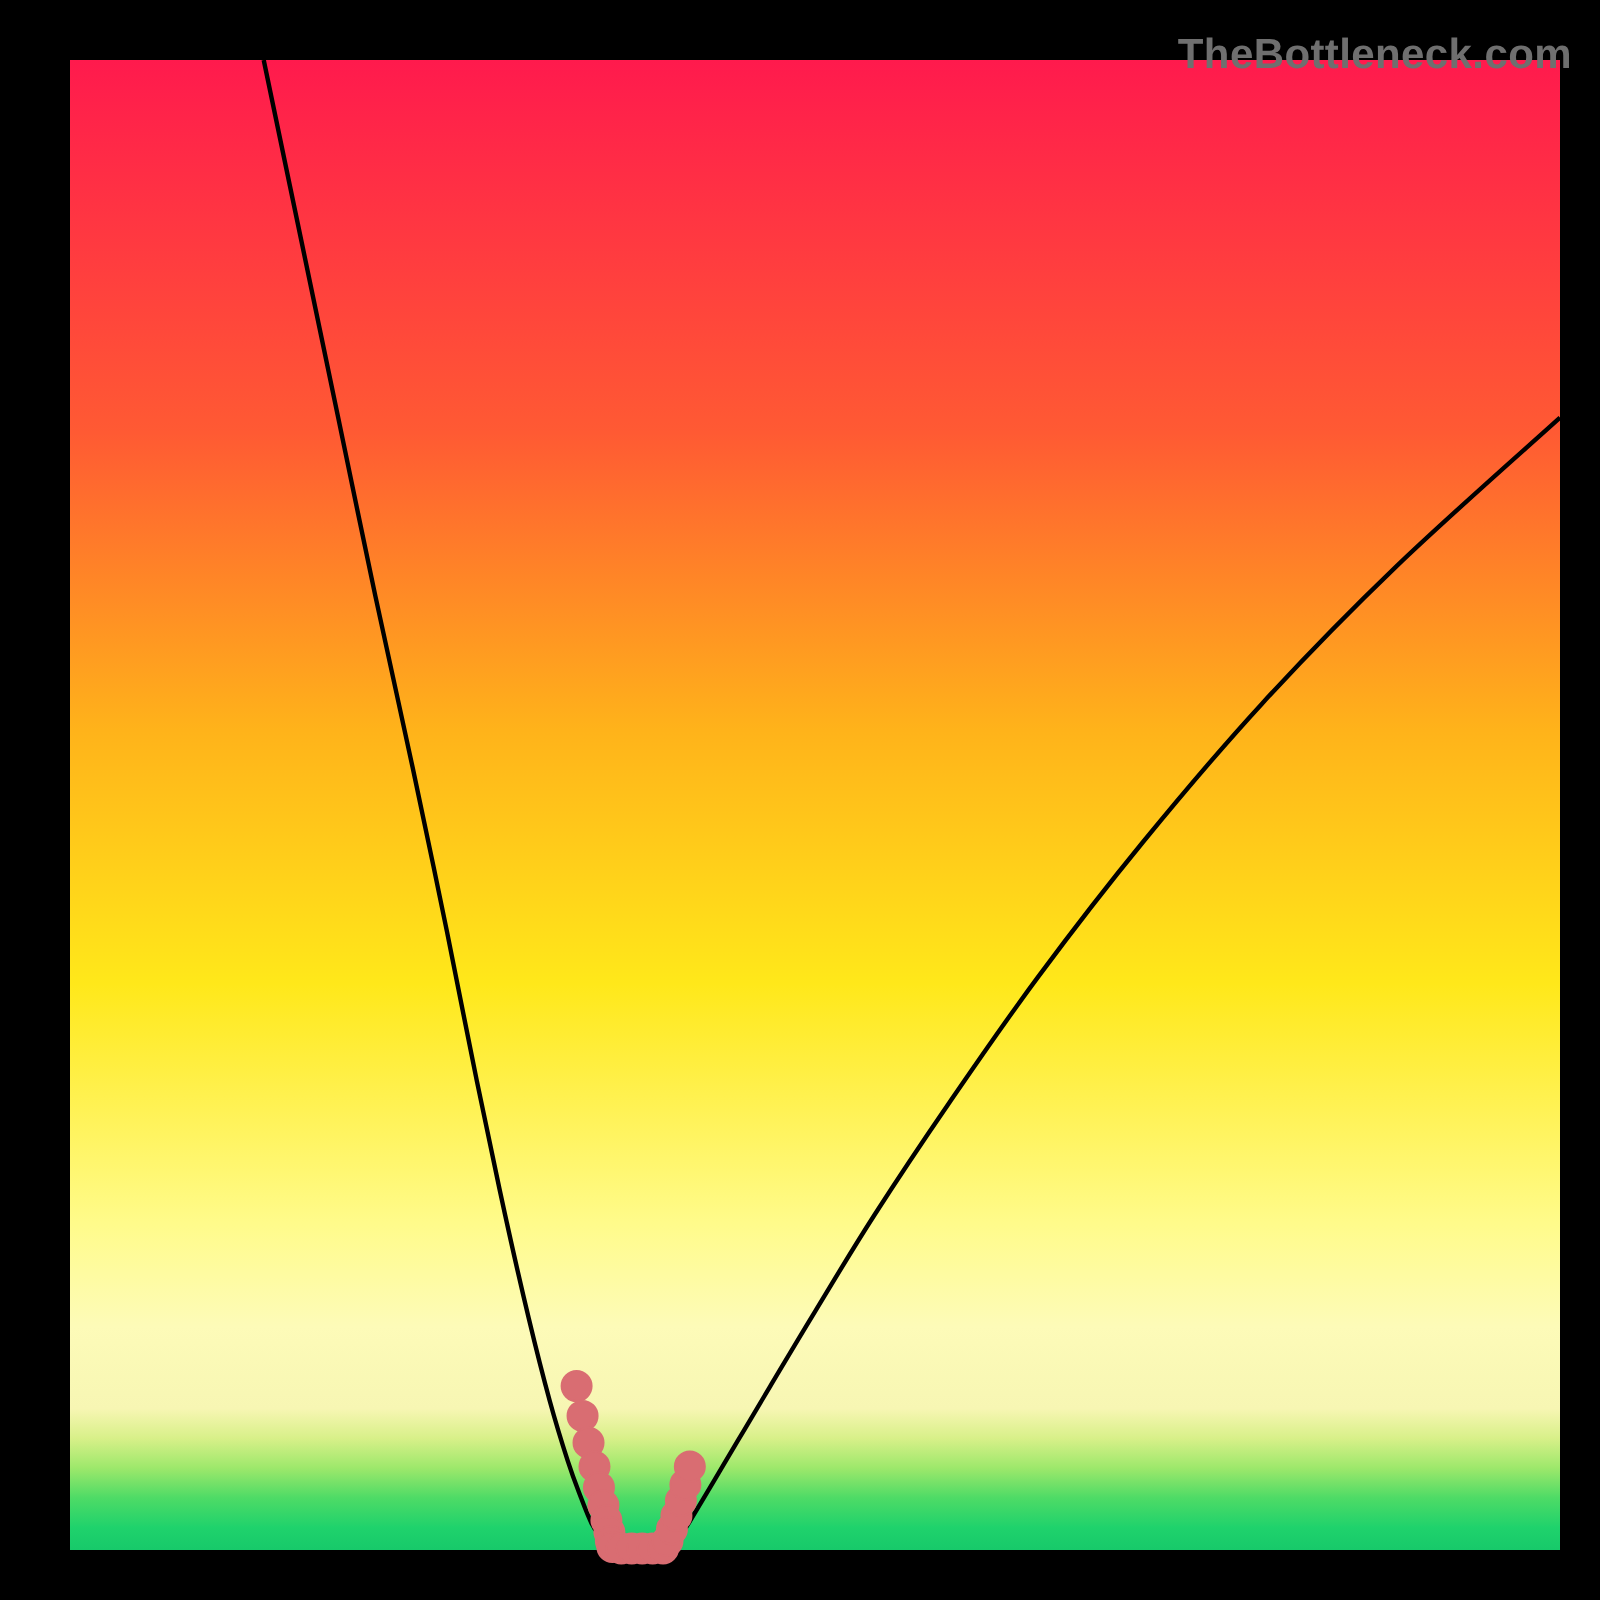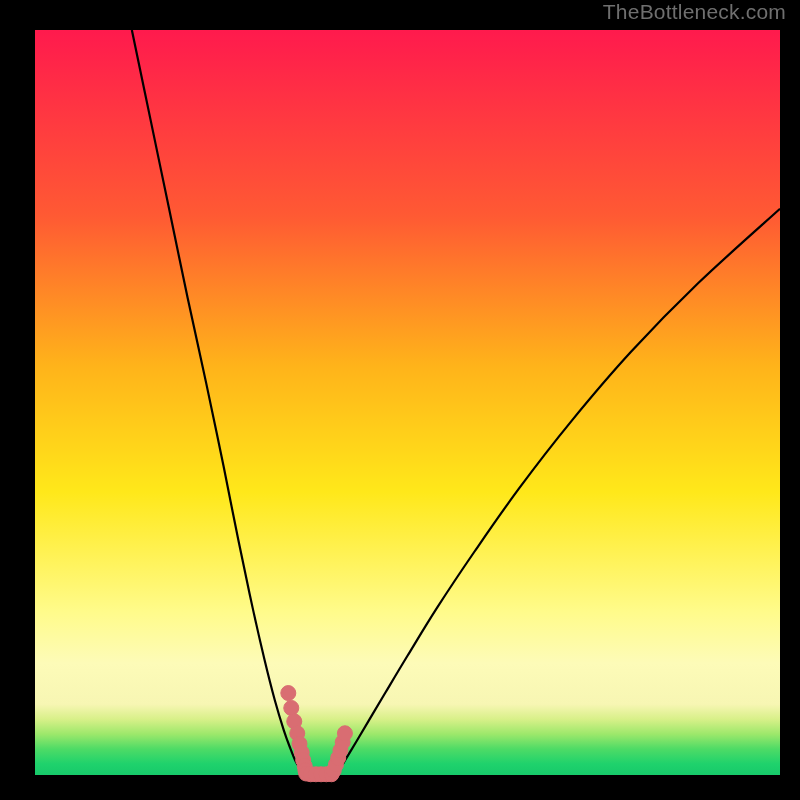--- a/index.html
+++ b/index.html
@@ -12,25 +12,25 @@
     font-family: Arial, Helvetica, sans-serif;
   }
   .stage {
     position: relative;
     width: 800px;
     height: 800px;
     background: #000;
   }
   .watermark {
     position: absolute;
-    top: 0;
+    top: 16px;
     right: 14px;
     color: #6f6f6f;
     font-size: 21px;
-    font-weight: 400;
+    font-weight: 700;
     letter-spacing: 0.2px;
     z-index: 5;
   }
   svg.plot {
     position: absolute;
     left: 0;
     top: 0;
   }
   .marker-dot {
     fill: #d96d72;

